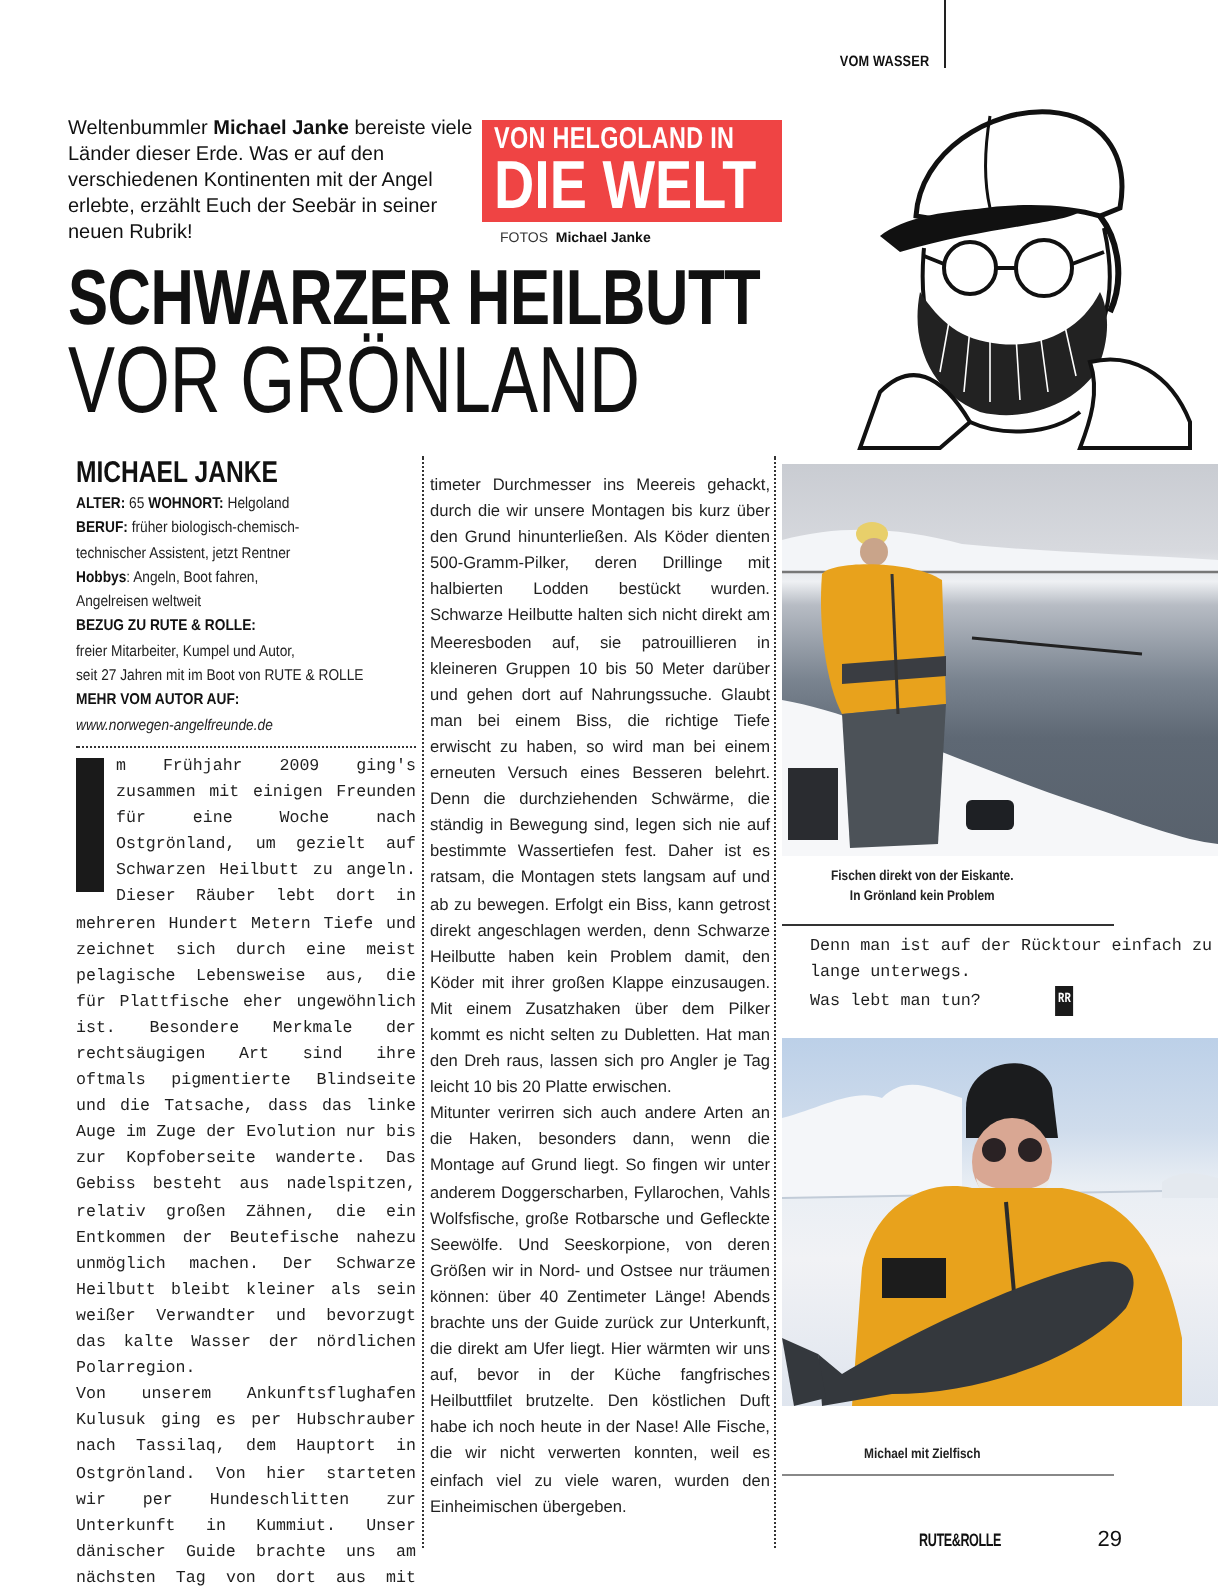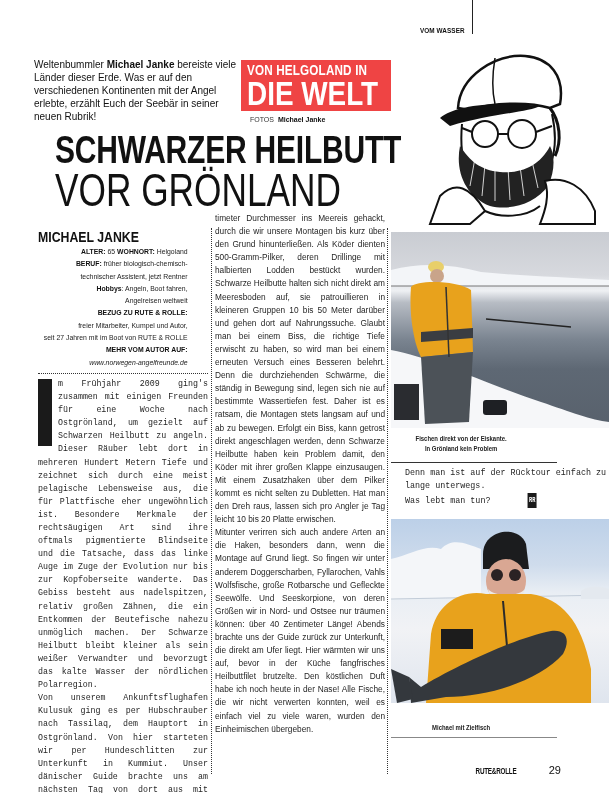--- a/index.html
+++ b/index.html
@@ -14,30 +14,30 @@
 
     .rubric-box { position: absolute; left: 241px; top: 60px; width: 150px; height: 51px; background: #ef4444; color: #fff; padding: 2px 6px; overflow: hidden; }
     .rubric-line1 { font-family: "Liberation Sans", sans-serif; font-weight: bold; font-size: 15px; line-height: 16px; transform: scaleX(0.78); transform-origin: left top; white-space: nowrap; letter-spacing: 0.2px; }
     .rubric-line2 { font-family: "Liberation Sans", sans-serif; font-weight: bold; font-size: 34px; line-height: 32px; transform: scaleX(0.82); transform-origin: left top; white-space: nowrap; margin-top: -1px; }
 
     .photo-credit { position: absolute; left: 250px; top: 116px; font-size: 7px; color: #333; white-space: nowrap; }
     .photo-credit b { font-weight: bold; color: #111; }
 
     .caricature { position: absolute; left: 400px; top: 46px; width: 200px; height: 180px; }
 
-    .headline { position: absolute; left: 55px; top: 131px; white-space: nowrap; }
+    .headline { position: absolute; left: 34px; top: 131px; white-space: nowrap; }
     .headline-1 { font-family: "Liberation Sans", sans-serif; font-weight: bold; font-size: 39px; line-height: 38px; transform: scaleX(0.77); transform-origin: left top; letter-spacing: -0.3px; color: #111; }
     .headline-2 { font-family: "Liberation Sans", sans-serif; font-weight: normal; font-size: 47px; line-height: 46px; transform: scaleX(0.75); transform-origin: left top; color: #111; margin-top: -2px; }
 
     .col { position: absolute; font-size: 8.3px; line-height: 13.1px; color: #1f1f1f; text-align: justify; hyphens: manual; }
     .col1 { left: 38px; top: 228px; width: 170px; }
-    .col2 { left: 215px; top: 212px; width: 170px; }
+    .col2 { left: 215px; top: 236px; width: 170px; }
 
     .author-name { font-family: "Liberation Sans", sans-serif; font-weight: bold; font-size: 15px; line-height: 17px; transform: scaleX(0.82); transform-origin: left top; white-space: nowrap; color: #111; margin-bottom: 1px; }
-    .bio { font-size: 7.8px; line-height: 12.3px; text-align: right; color: #222; }
+    .bio { font-size: 7.8px; line-height: 12.3px; text-align: left; color: #222; }
     .bio .k { font-weight: bold; color: #111; }
     .bio-line { white-space: nowrap; transform: scaleX(0.88); transform-origin: left center; }
     .bio .url { font-style: italic; }
     .dotted-h { border-bottom: 1px dotted #333; margin: 4px 0 3px 0; width: 170px; }
 
     .dropcap-wrap { position: relative; font-family: Liberation Mono, monospace; }
     .dropcap { float: left; width: 14px; height: 67px; background: #1a1a1a; margin: 2px 6px 0 0; }
 
     .col-divider { position: absolute; top: 228px; width: 0; border-left: 1.5px dotted #333; }
     .div1 { left: 211px; height: 546px; }
@@ -50,21 +50,21 @@
     .caption { position: absolute; font-family: "Liberation Sans", sans-serif; font-weight: bold; font-size: 7px; line-height: 10px; text-align: center; color: #222; transform: scaleX(0.85); }
     .cap1 { left: 391px; top: 434px; width: 165px; transform-origin: left top; }
     .cap2 { left: 391px; top: 723px; width: 165px; transform-origin: left top; }
     .cap-rule { position: absolute; height: 1px; background: #333; }
     .caprule1 { left: 391px; top: 462px; width: 166px; }
     .caprule2 { left: 391px; top: 737px; width: 166px; background: #888; }
 
     .sidebar-text { position: absolute; left: 405px; top: 467px; width: 210px; font-size: 8.4px; line-height: 13px; color: #1f1f1f; font-family: Liberation Mono, monospace; }
     .end-mark { display: inline-block; background: #1a1a1a; color: #fff; font-weight: bold; font-size: 7px; padding: 1px 2px; margin-left: 36px; vertical-align: middle; transform: scaleX(0.75); }
 
-    .footer { position: absolute; right: 48px; top: 764px; white-space: nowrap; display: flex; align-items: baseline; gap: 4px; }
+    .footer { position: absolute; right: 48px; top: 764px; white-space: nowrap; display: flex; align-items: baseline; gap: 20px; }
     .footer-brand { font-family: "Liberation Sans", sans-serif; font-weight: bold; font-size: 9px; transform: scaleX(0.7); transform-origin: right center; color: #111; letter-spacing: -0.3px; }
     .footer-page { font-size: 11px; color: #111; margin-left: 28px; }
   </style>
 </head>
 <body>
 
 <div class="section-rule"></div>
 <div class="section-label">VOM WASSER</div>
 
 <div class="intro">

